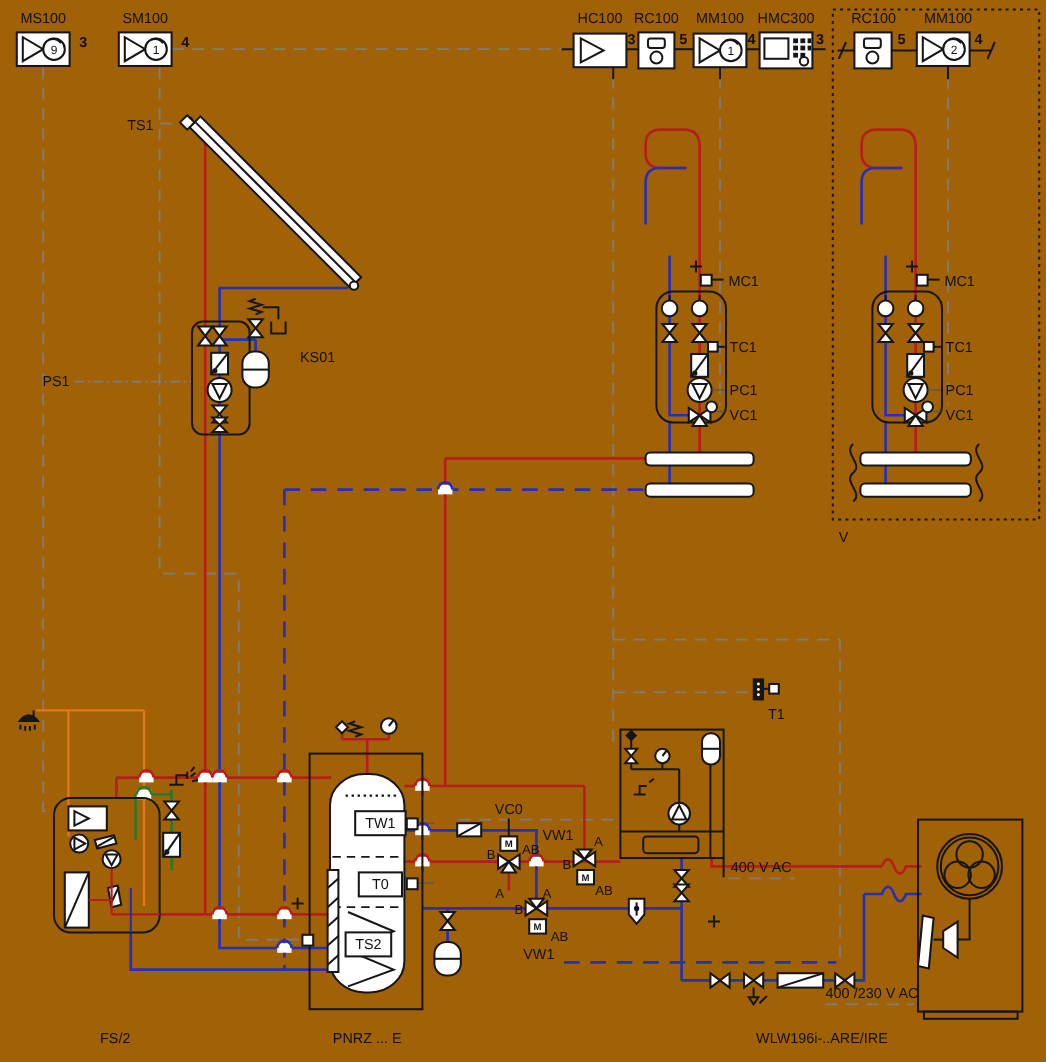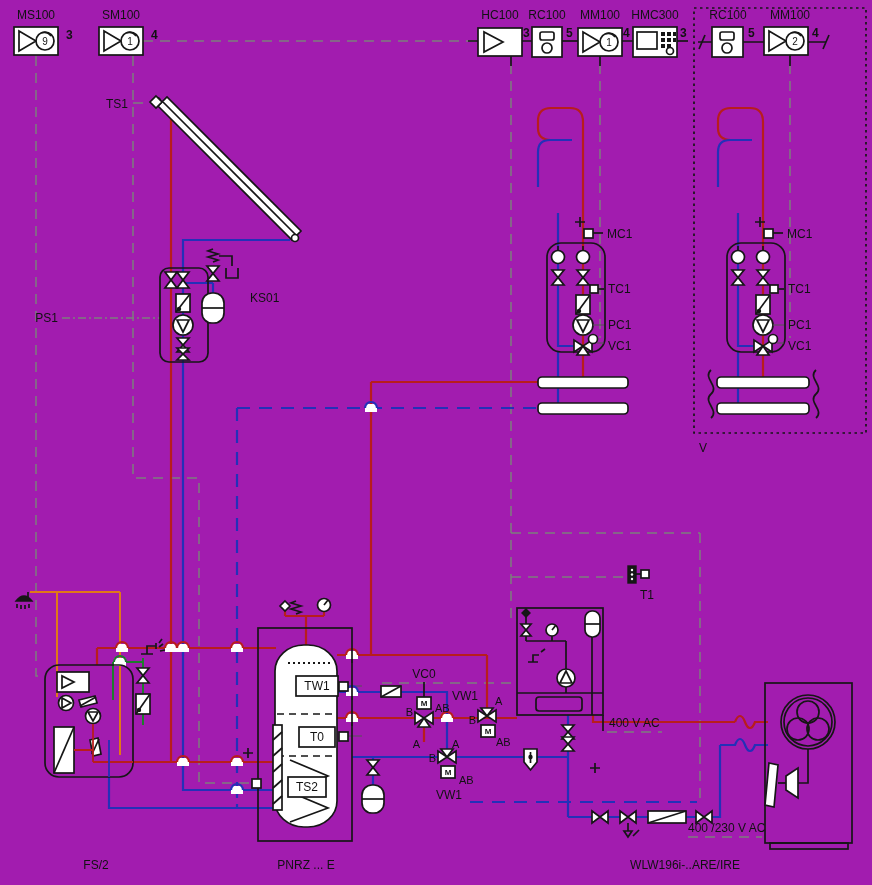--- a/index.html
+++ b/index.html
@@ -1,16 +1,16 @@
 <!DOCTYPE html>
 <html><head>
 <meta charset="utf-8">
 <style>
   html,body{margin:0;padding:0;background:#fff;}
-  .stage{width:872px;height:885px;background:#a21caf;position:relative;font-family:"Liberation Sans",sans-serif;}
+  .stage{width:872px;height:885px;background:#a16207;position:relative;font-family:"Liberation Sans",sans-serif;}
   svg{display:block;}
   
   .pR{stroke:#b81d1d;stroke-width:2.2;fill:none;}
   .pB{stroke:#2430b8;stroke-width:2.2;fill:none;}
   .pBD{stroke:#2430b8;stroke-width:2.2;fill:none;stroke-dasharray:13 9;}
   .pO{stroke:#e07818;stroke-width:2;fill:none;}
   .pG{stroke:#1d7d2c;stroke-width:2;fill:none;}
   .cab{stroke:#7d7d7d;stroke-width:1.5;fill:none;stroke-dasharray:10 7;}
   .cabdd{stroke:#7d7d7d;stroke-width:1.5;fill:none;stroke-dasharray:8 3 2 3;}
   .k{stroke:#161616;stroke-width:1.7;fill:none;}

